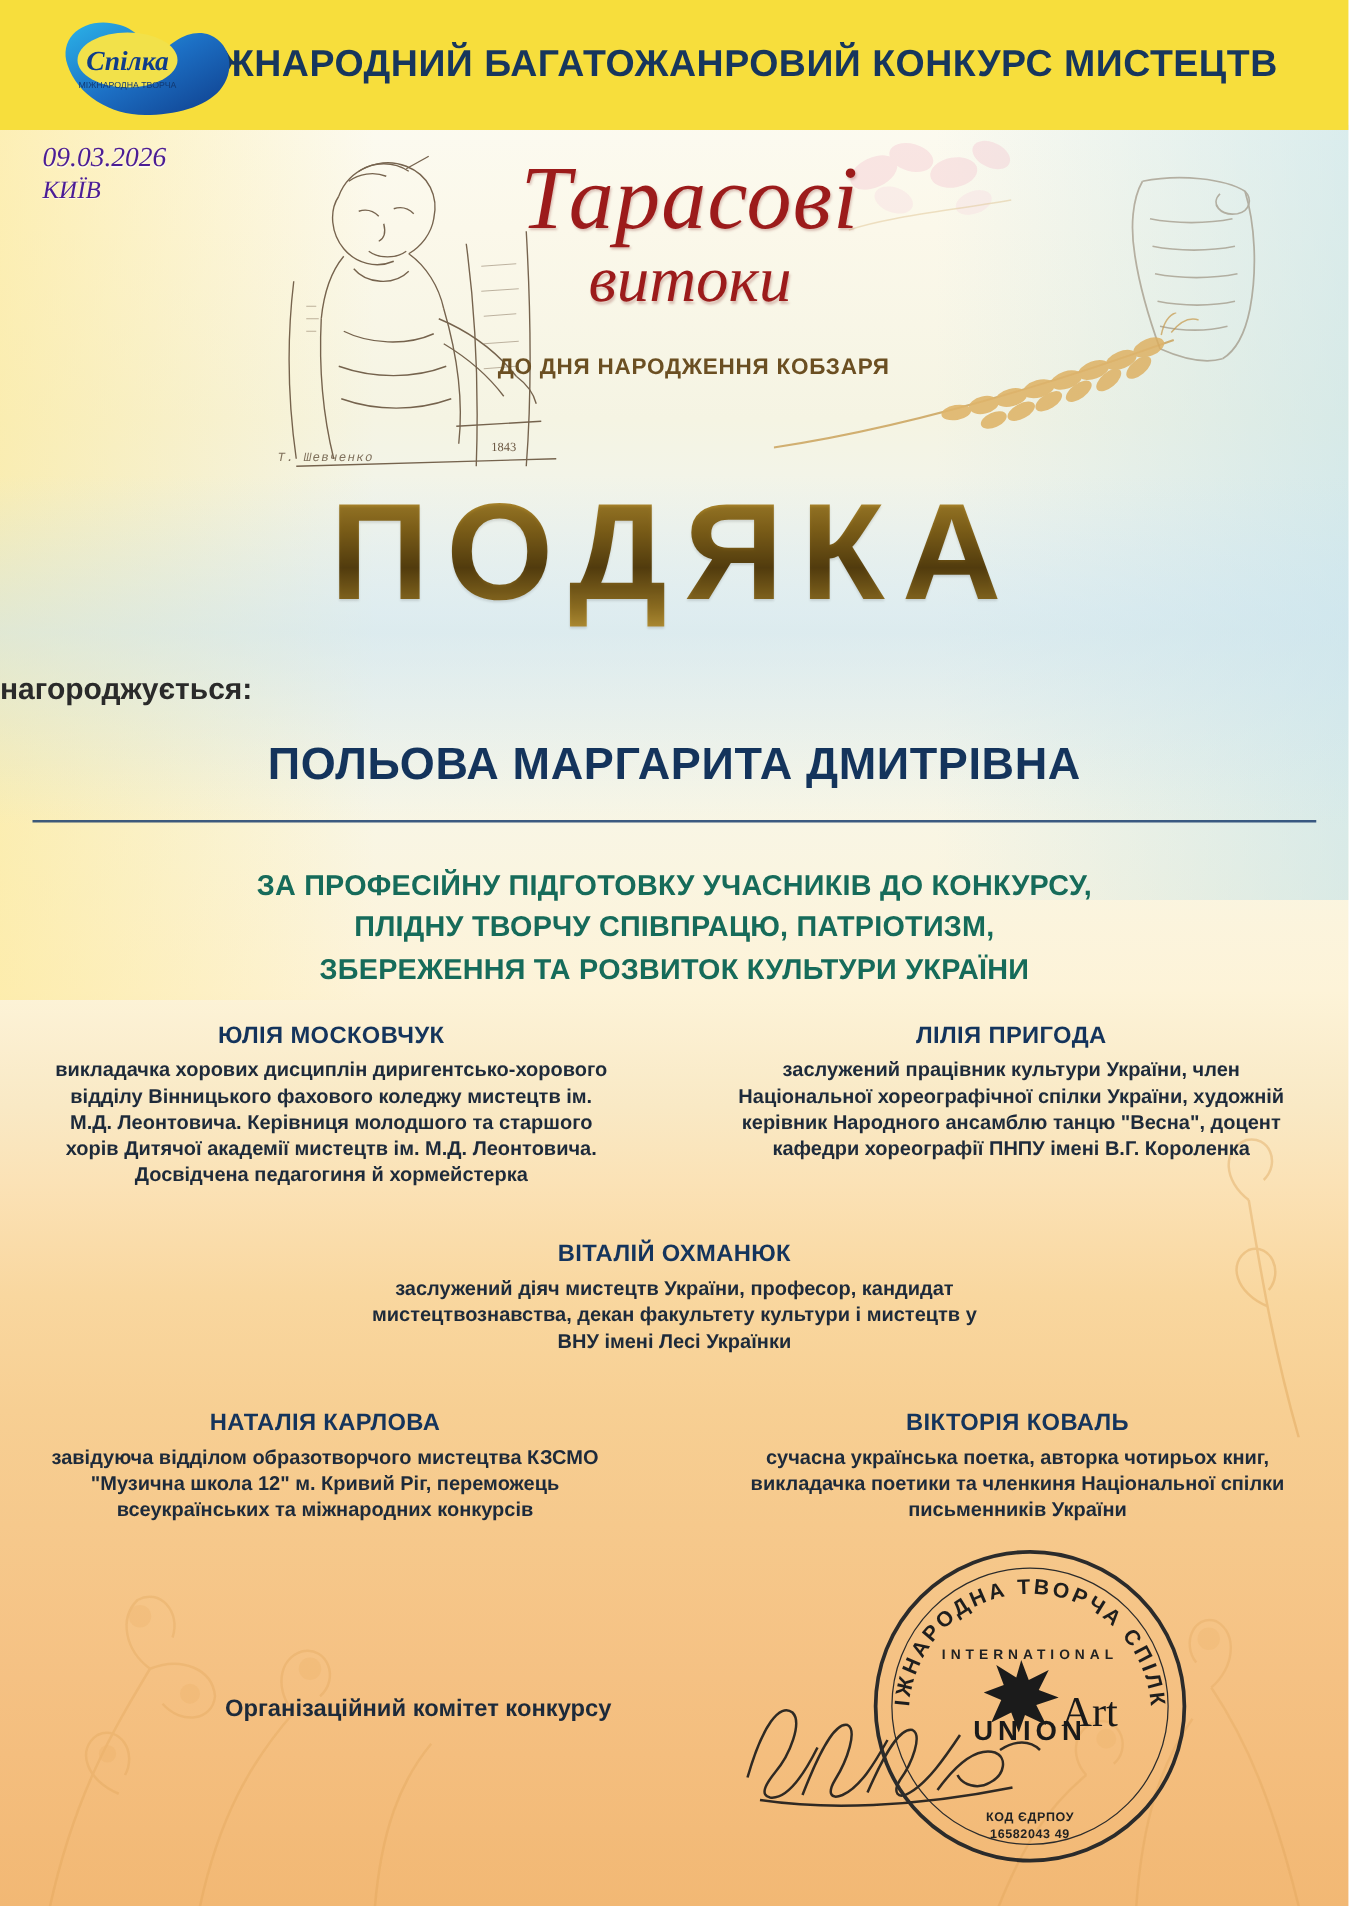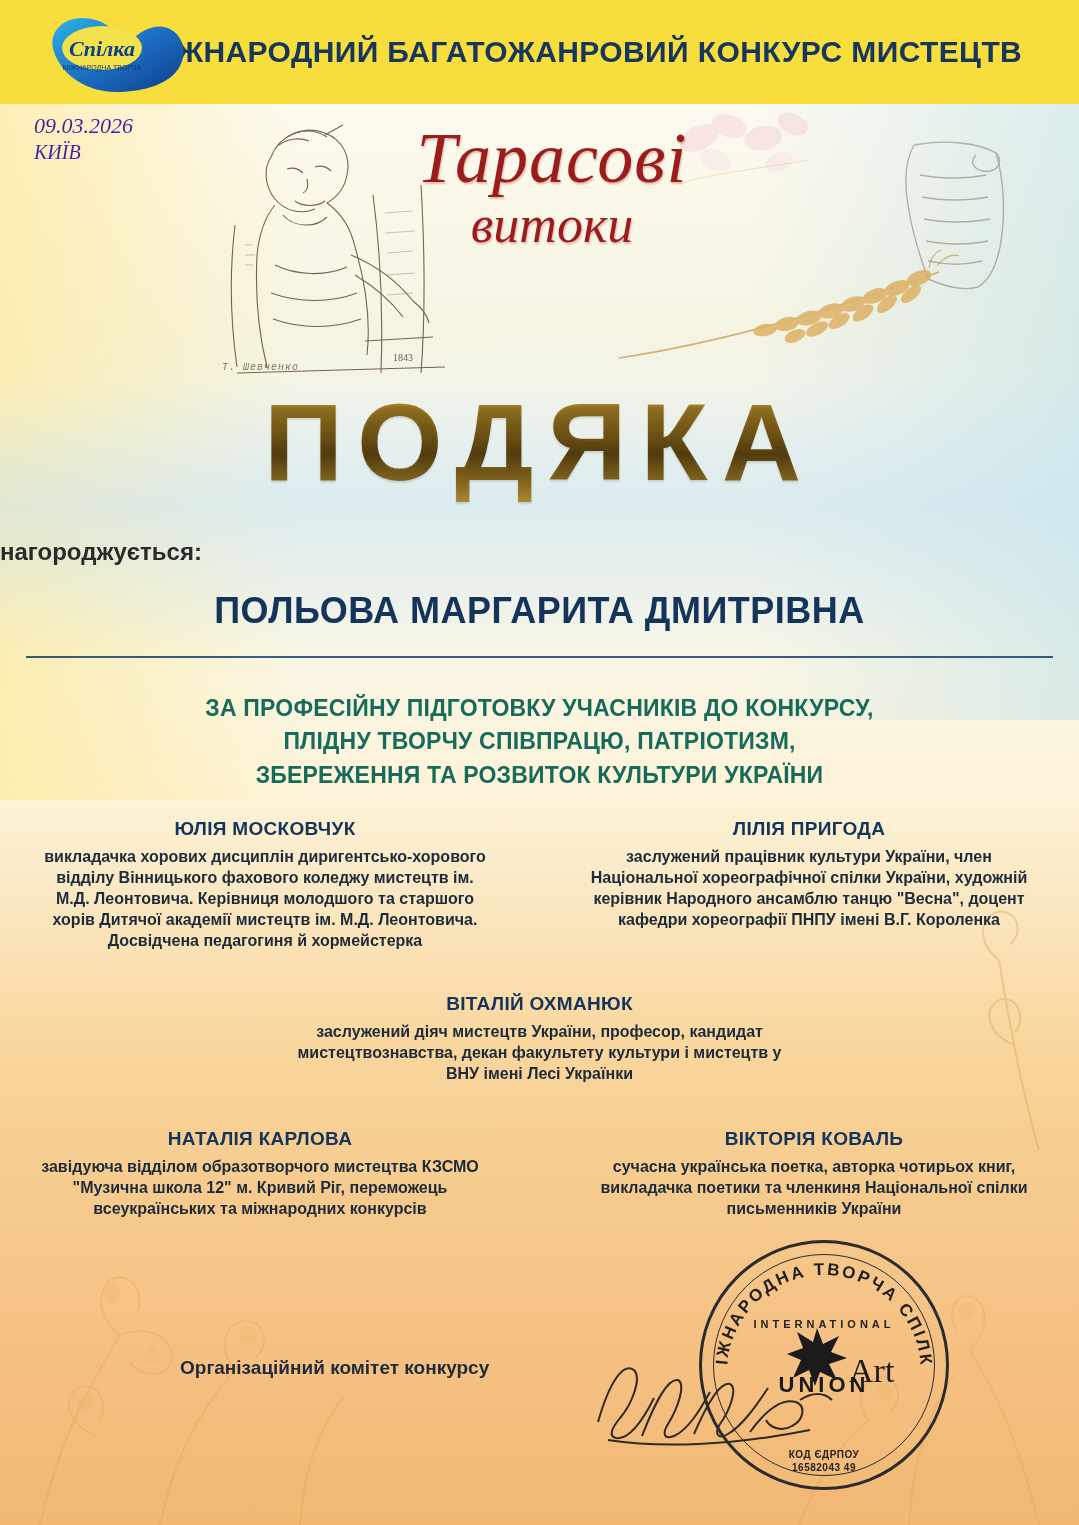--- a/index.html
+++ b/index.html
@@ -534,20 +534,21 @@
     <g stroke="#c79a4e" stroke-width="1.2" fill="none" opacity=".8">
       <path d="M318 16 C326 6 334 4 340 6"></path>
       <path d="M310 18 C312 8 316 2 322 0"></path>
     </g>
   </svg>
 
   <div class="script-title">
     <div class="script-line1">Тарасові</div>
     <div class="script-line2">витоки</div>
   </div>
+  <div class="subtitle-small">ДО ДНЯ НАРОДЖЕННЯ КОБЗАРЯ</div>
 
   <div class="big-word">ПОДЯКА</div>
 
   <div class="awarded-label">нагороджується:</div>
   <div class="recipient">ПОЛЬОВА МАРГАРИТА ДМИТРІВНА</div>
   <div class="rule"></div>
 
   <div class="reason">
     <div>ЗА ПРОФЕСІЙНУ ПІДГОТОВКУ УЧАСНИКІВ ДО КОНКУРСУ,</div>
     <div>ПЛІДНУ ТВОРЧУ СПІВПРАЦЮ, ПАТРІОТИЗМ,</div>

